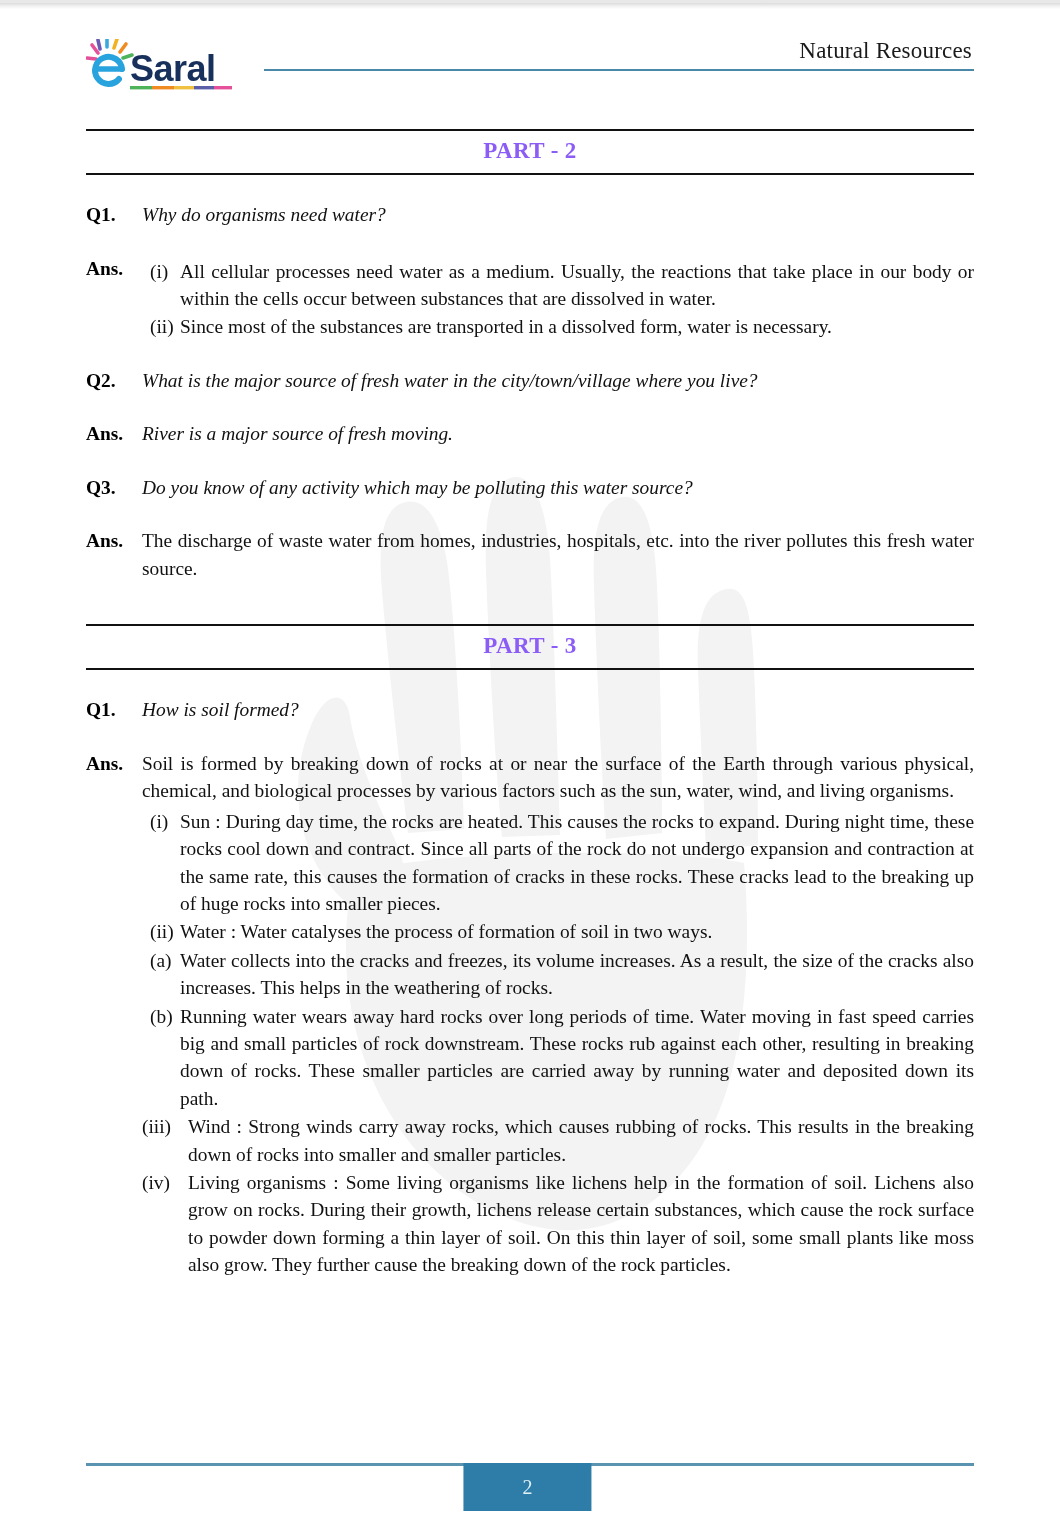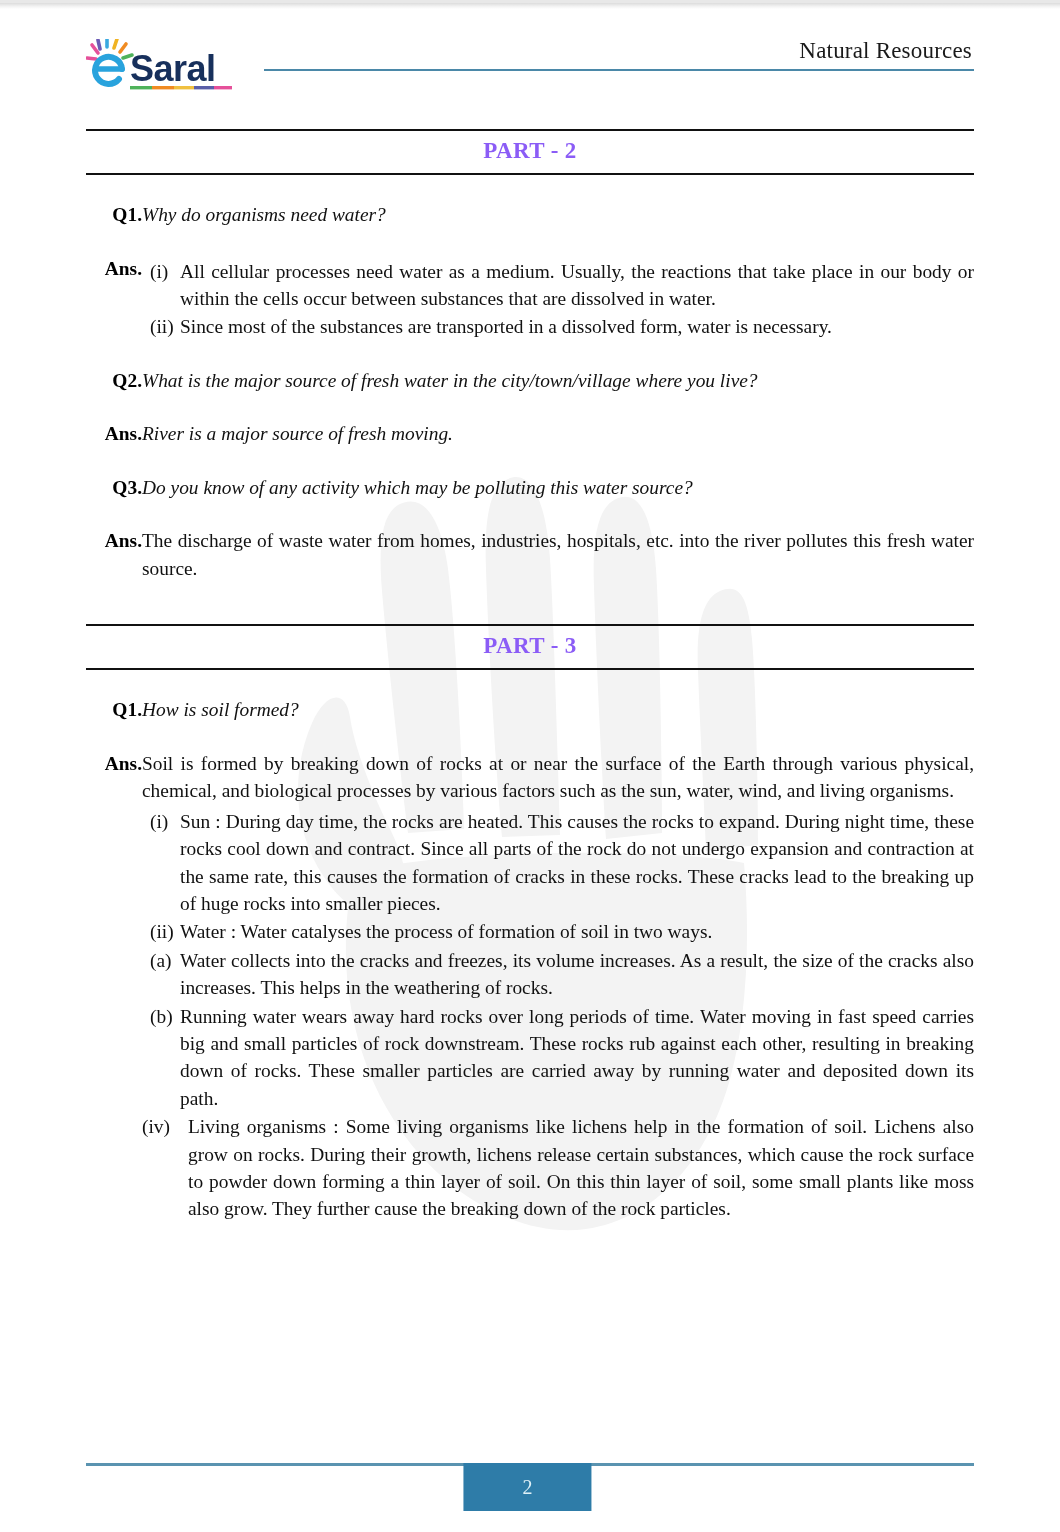--- a/index.html
+++ b/index.html
@@ -107,21 +107,20 @@
     align-items: flex-start;
     margin-top: 26px;
     font-size: 19.4px;
     line-height: 27.5px;
   }
   .qa-label {
     flex: 0 0 auto;
     width: 56px;
     font-weight: bold;
     color: #000;
-    text-align: right;
   }
   .qa-body {
     flex: 1 1 auto;
     text-align: justify;
     text-justify: inter-word;
     color: #111;
   }
   .qa-body.noj { text-align: left; font-style: italic; }
 
   
@@ -315,20 +314,24 @@
           <div class="sub-item">
             <div class="sub-marker">(a)</div>
             <div class="sub-text">Water collects into the cracks and freezes, its volume increases. As a result, the size of the cracks also increases. This helps in the weathering of rocks.</div>
           </div>
 
           <div class="sub-item">
             <div class="sub-marker">(b)</div>
             <div class="sub-text">Running water wears away hard rocks over long periods of time. Water moving in fast speed carries big and small particles of rock downstream. These rocks rub against each other, resulting in breaking down of rocks. These smaller particles are carried away by running water and deposited down its path.</div>
           </div>
 
+          <div class="sub-item">
+            <div class="sub-marker w3">(iii)</div>
+            <div class="sub-text">Wind : Strong winds carry away rocks, which causes rubbing of rocks. This results in the breaking down of rocks into smaller and smaller particles.</div>
+          </div>
 
           <div class="sub-item">
             <div class="sub-marker w3">(iv)</div>
             <div class="sub-text">Living organisms : Some living organisms like lichens help in the formation of soil. Lichens also grow on rocks. During their growth, lichens release certain substances, which cause the rock surface to powder down forming a thin layer of soil. On this thin layer of soil, some small plants like moss also grow. They further cause the breaking down of the rock particles.</div>
           </div>
 
         </div>
       </div>
     </div>
 

